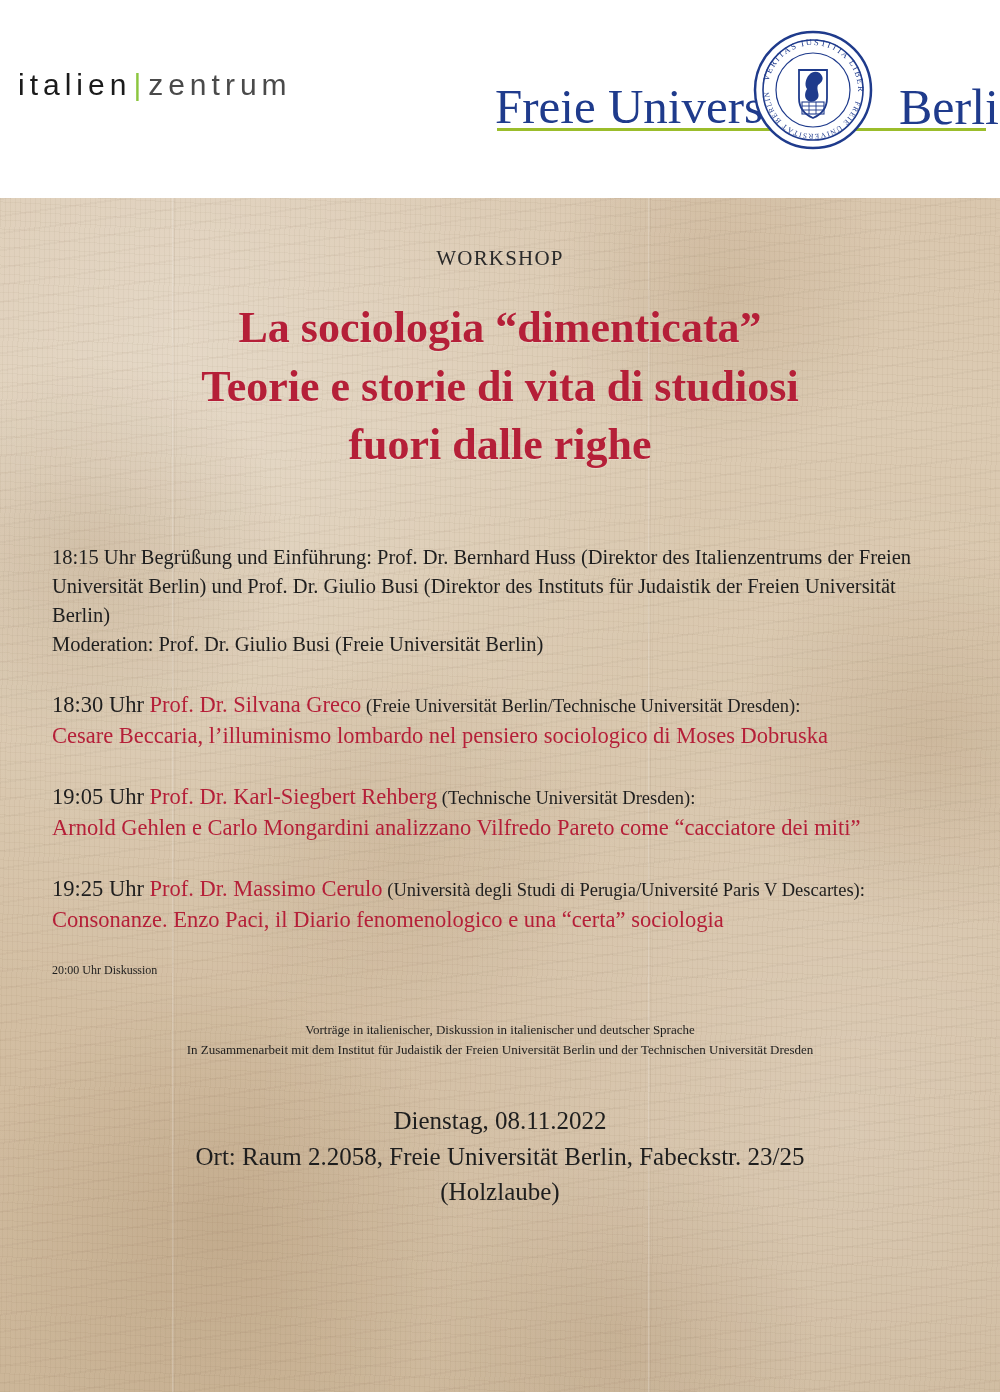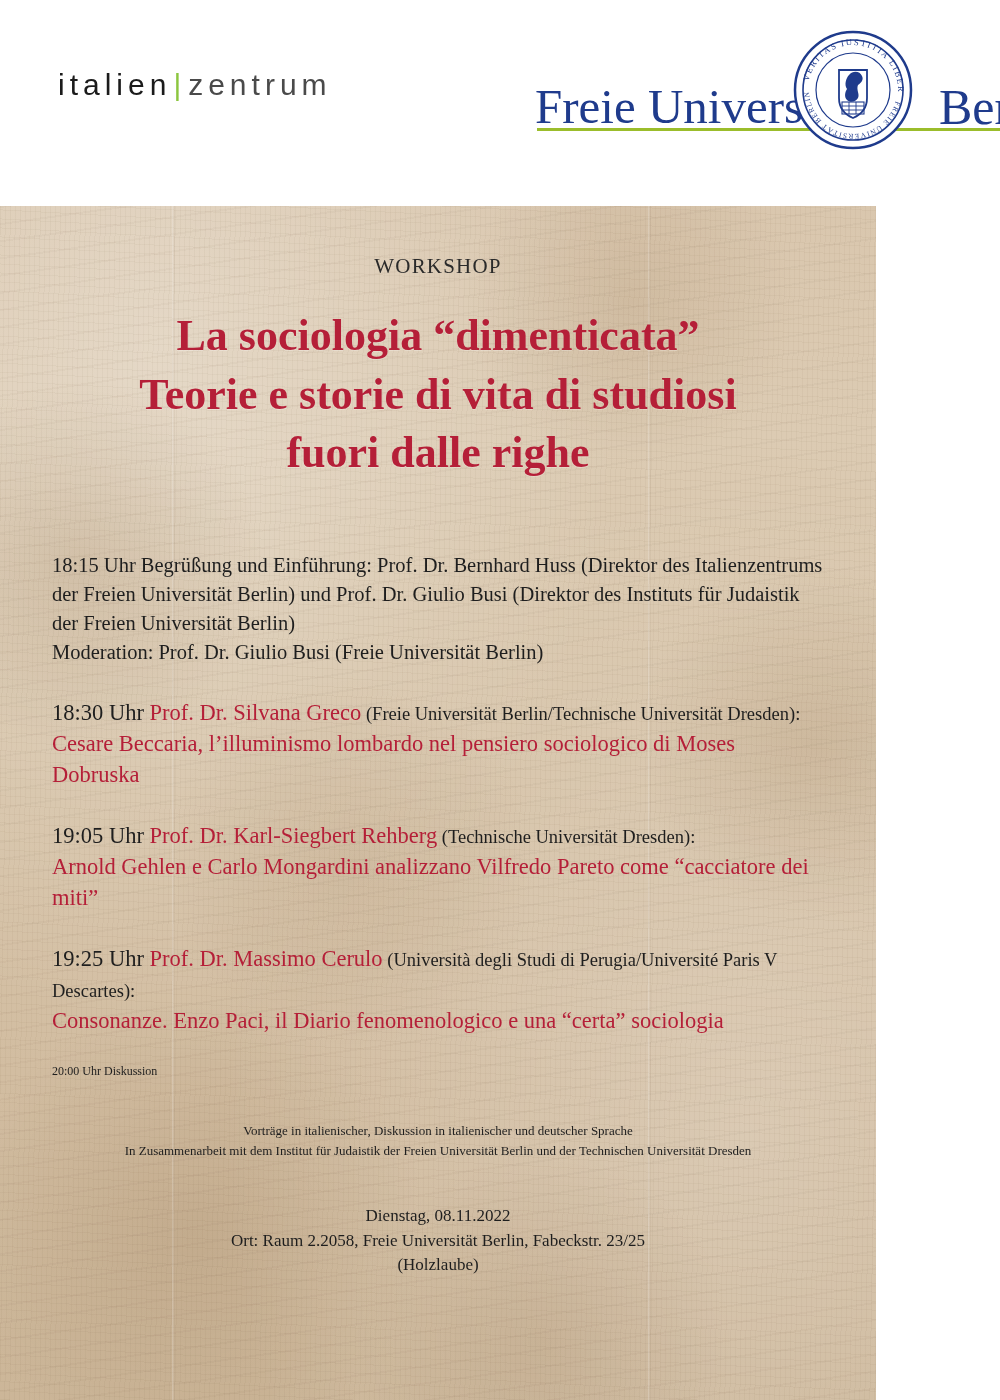--- a/index.html
+++ b/index.html
@@ -15,21 +15,20 @@
     position: relative;
   }
 
   
   .header {
     position: absolute;
     left: 0; top: 0;
     width: 880px;
     height: 206px;
     background: #ffffff;
-    margin-left: 40px;
   }
   .logo-italienzentrum {
     position: absolute;
     left: 18px;
     top: 68px;
     font-family: "Liberation Sans", sans-serif;
     font-size: 30px;
     letter-spacing: 5px;
     color: #1b1b1b;
     white-space: nowrap;
@@ -82,22 +81,22 @@
     left: 258px;
     top: 0px;
     width: 120px;
     height: 120px;
   }
 
   
   .poster {
     position: absolute;
     left: 0;
-    top: 206px;
-    width: 876px;
+    top: 198px;
+    width: 1000px;
     height: 1194px;
     overflow: hidden;
     background:
       radial-gradient(ellipse at 18% 12%, rgba(255,255,255,0.28), rgba(255,255,255,0) 46%),
       radial-gradient(ellipse at 85% 78%, rgba(255,255,255,0.22), rgba(255,255,255,0) 50%),
       linear-gradient(177deg, #d9c6ad 0%, #dccbb3 22%, #d6c3a8 48%, #d2bda1 70%, #cbb597 100%);
   }
   
   .grain {
     position: absolute;
@@ -190,21 +189,21 @@
     margin-top: 42px;
     text-align: center;
     font-size: 13px;
     line-height: 1.5;
     color: #1e1e1e;
   }
 
   .venue {
     margin-top: 44px;
     text-align: center;
-    font-size: 17px;
+    font-size: 25px;
     line-height: 1.42;
     color: #1e1e1e;
   }
 </style>
 </head>
 <body>
 
 <div class="header">
 
   <div class="logo-italienzentrum">

